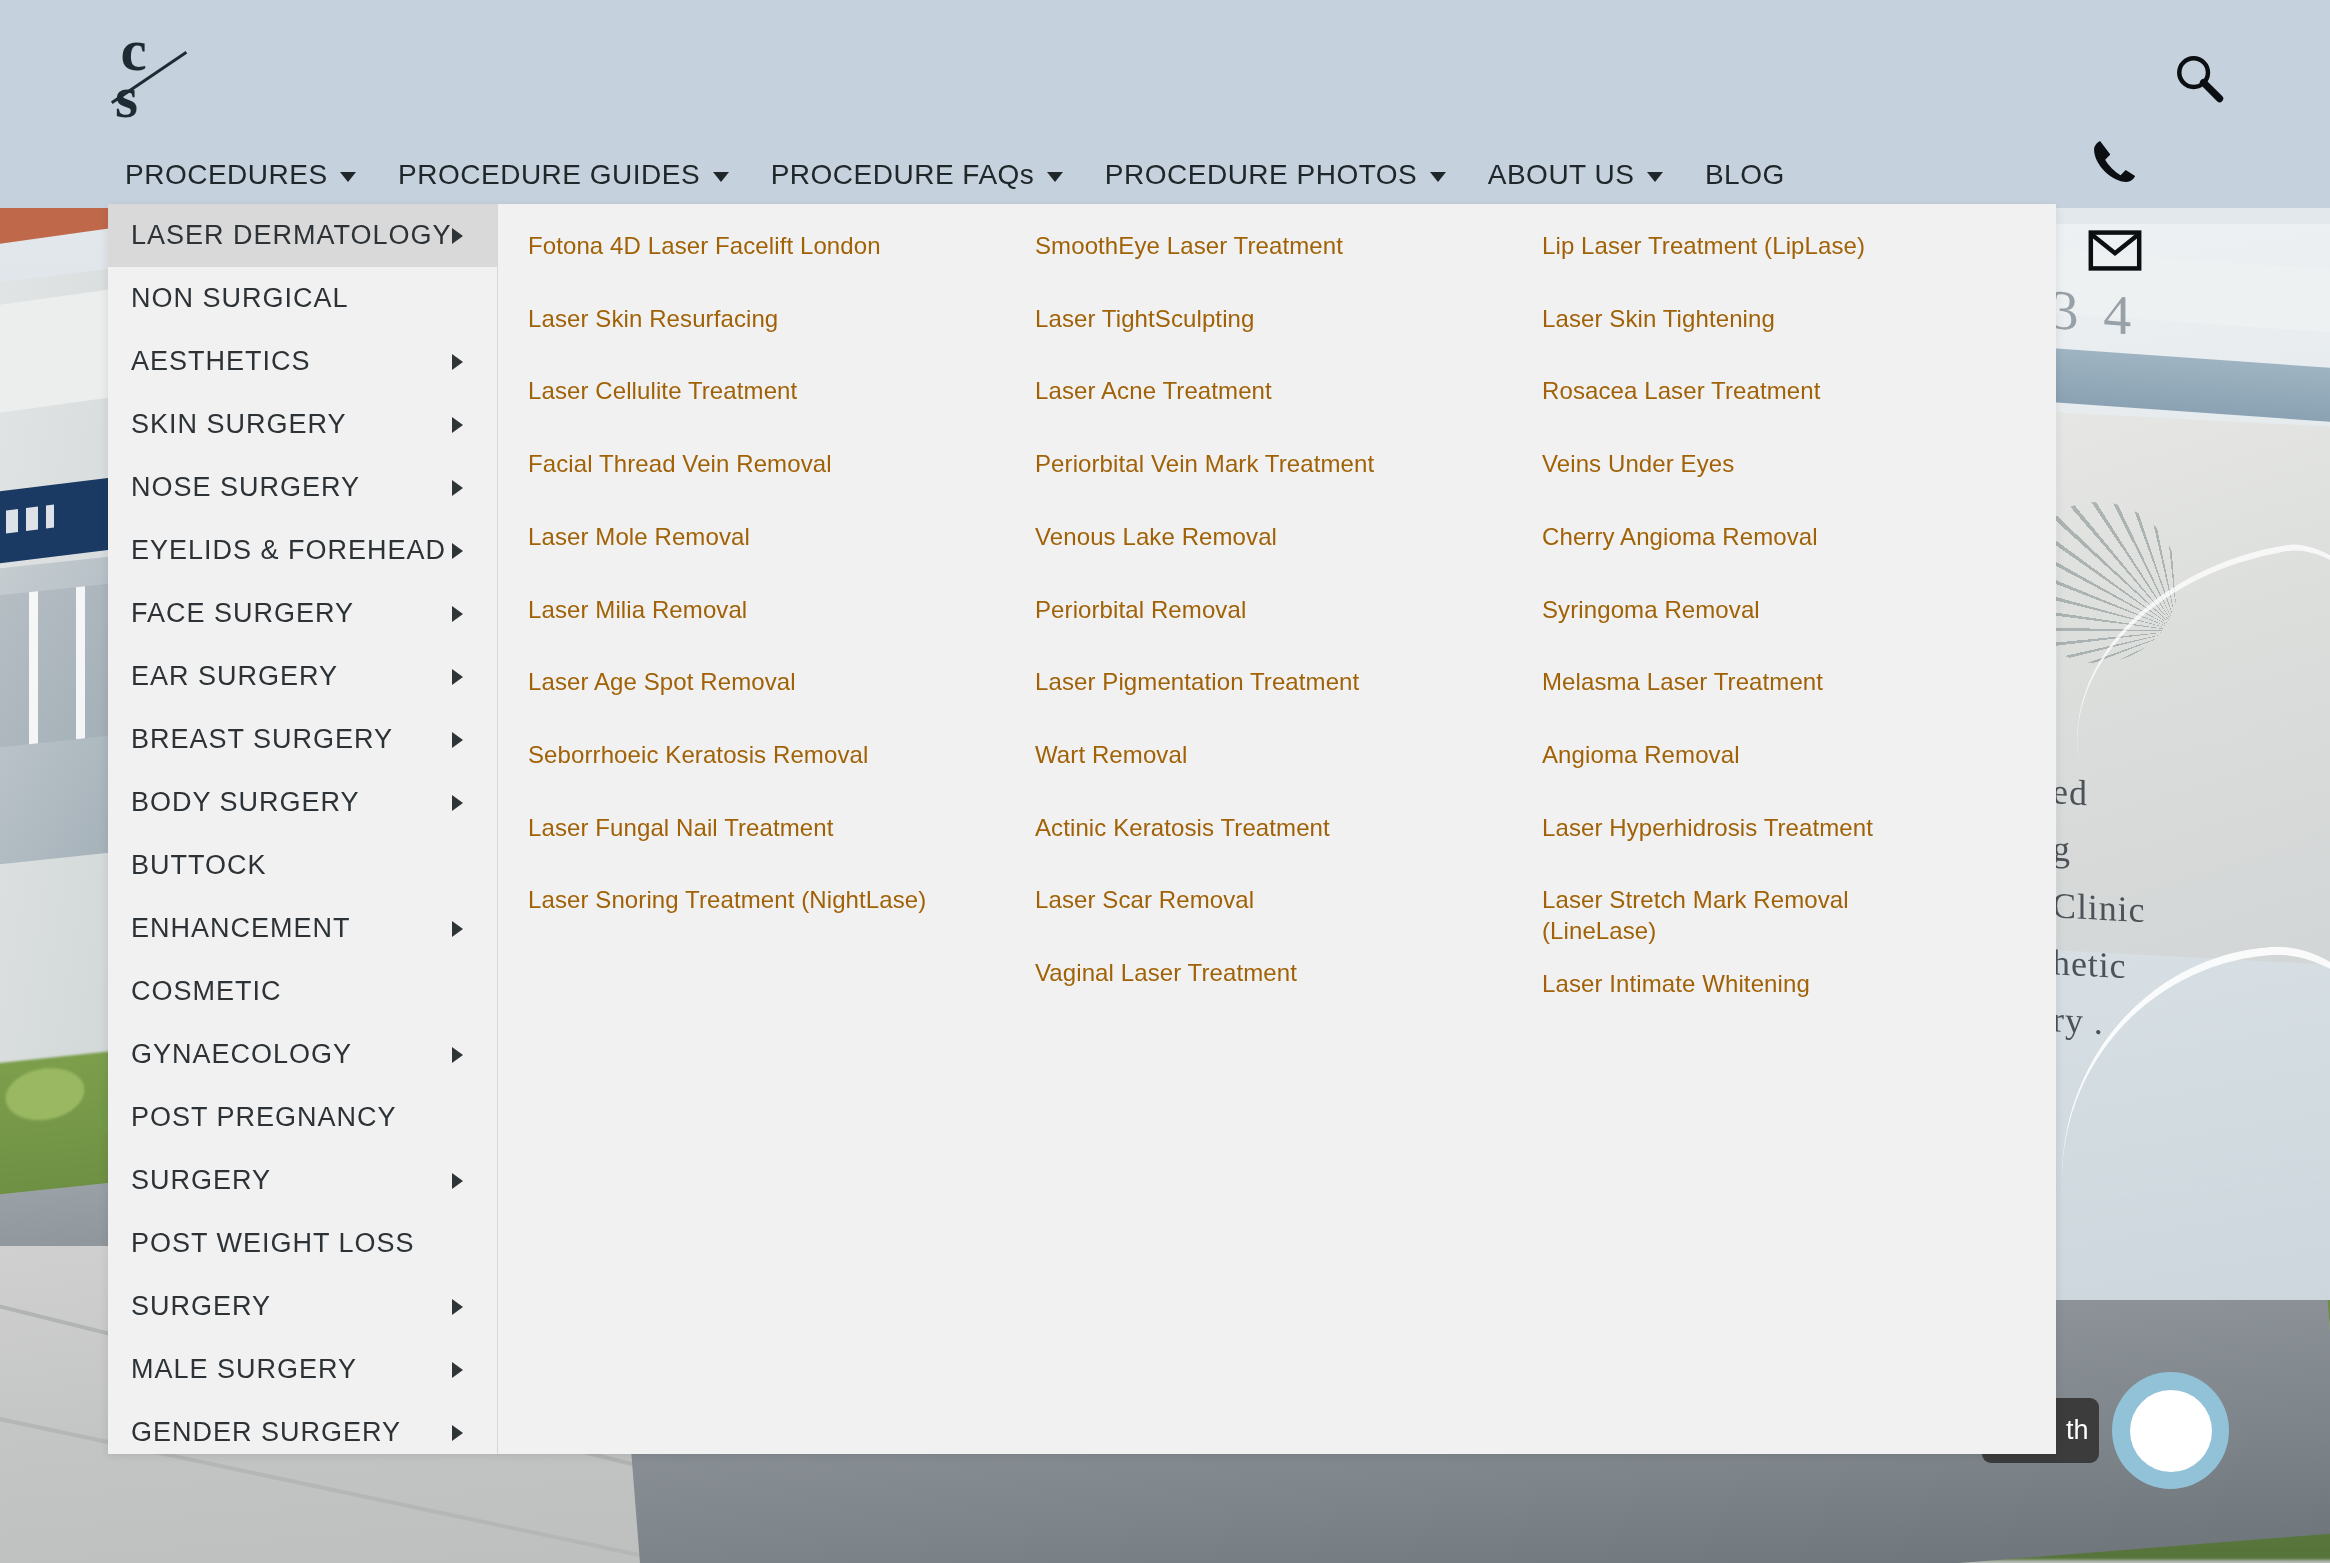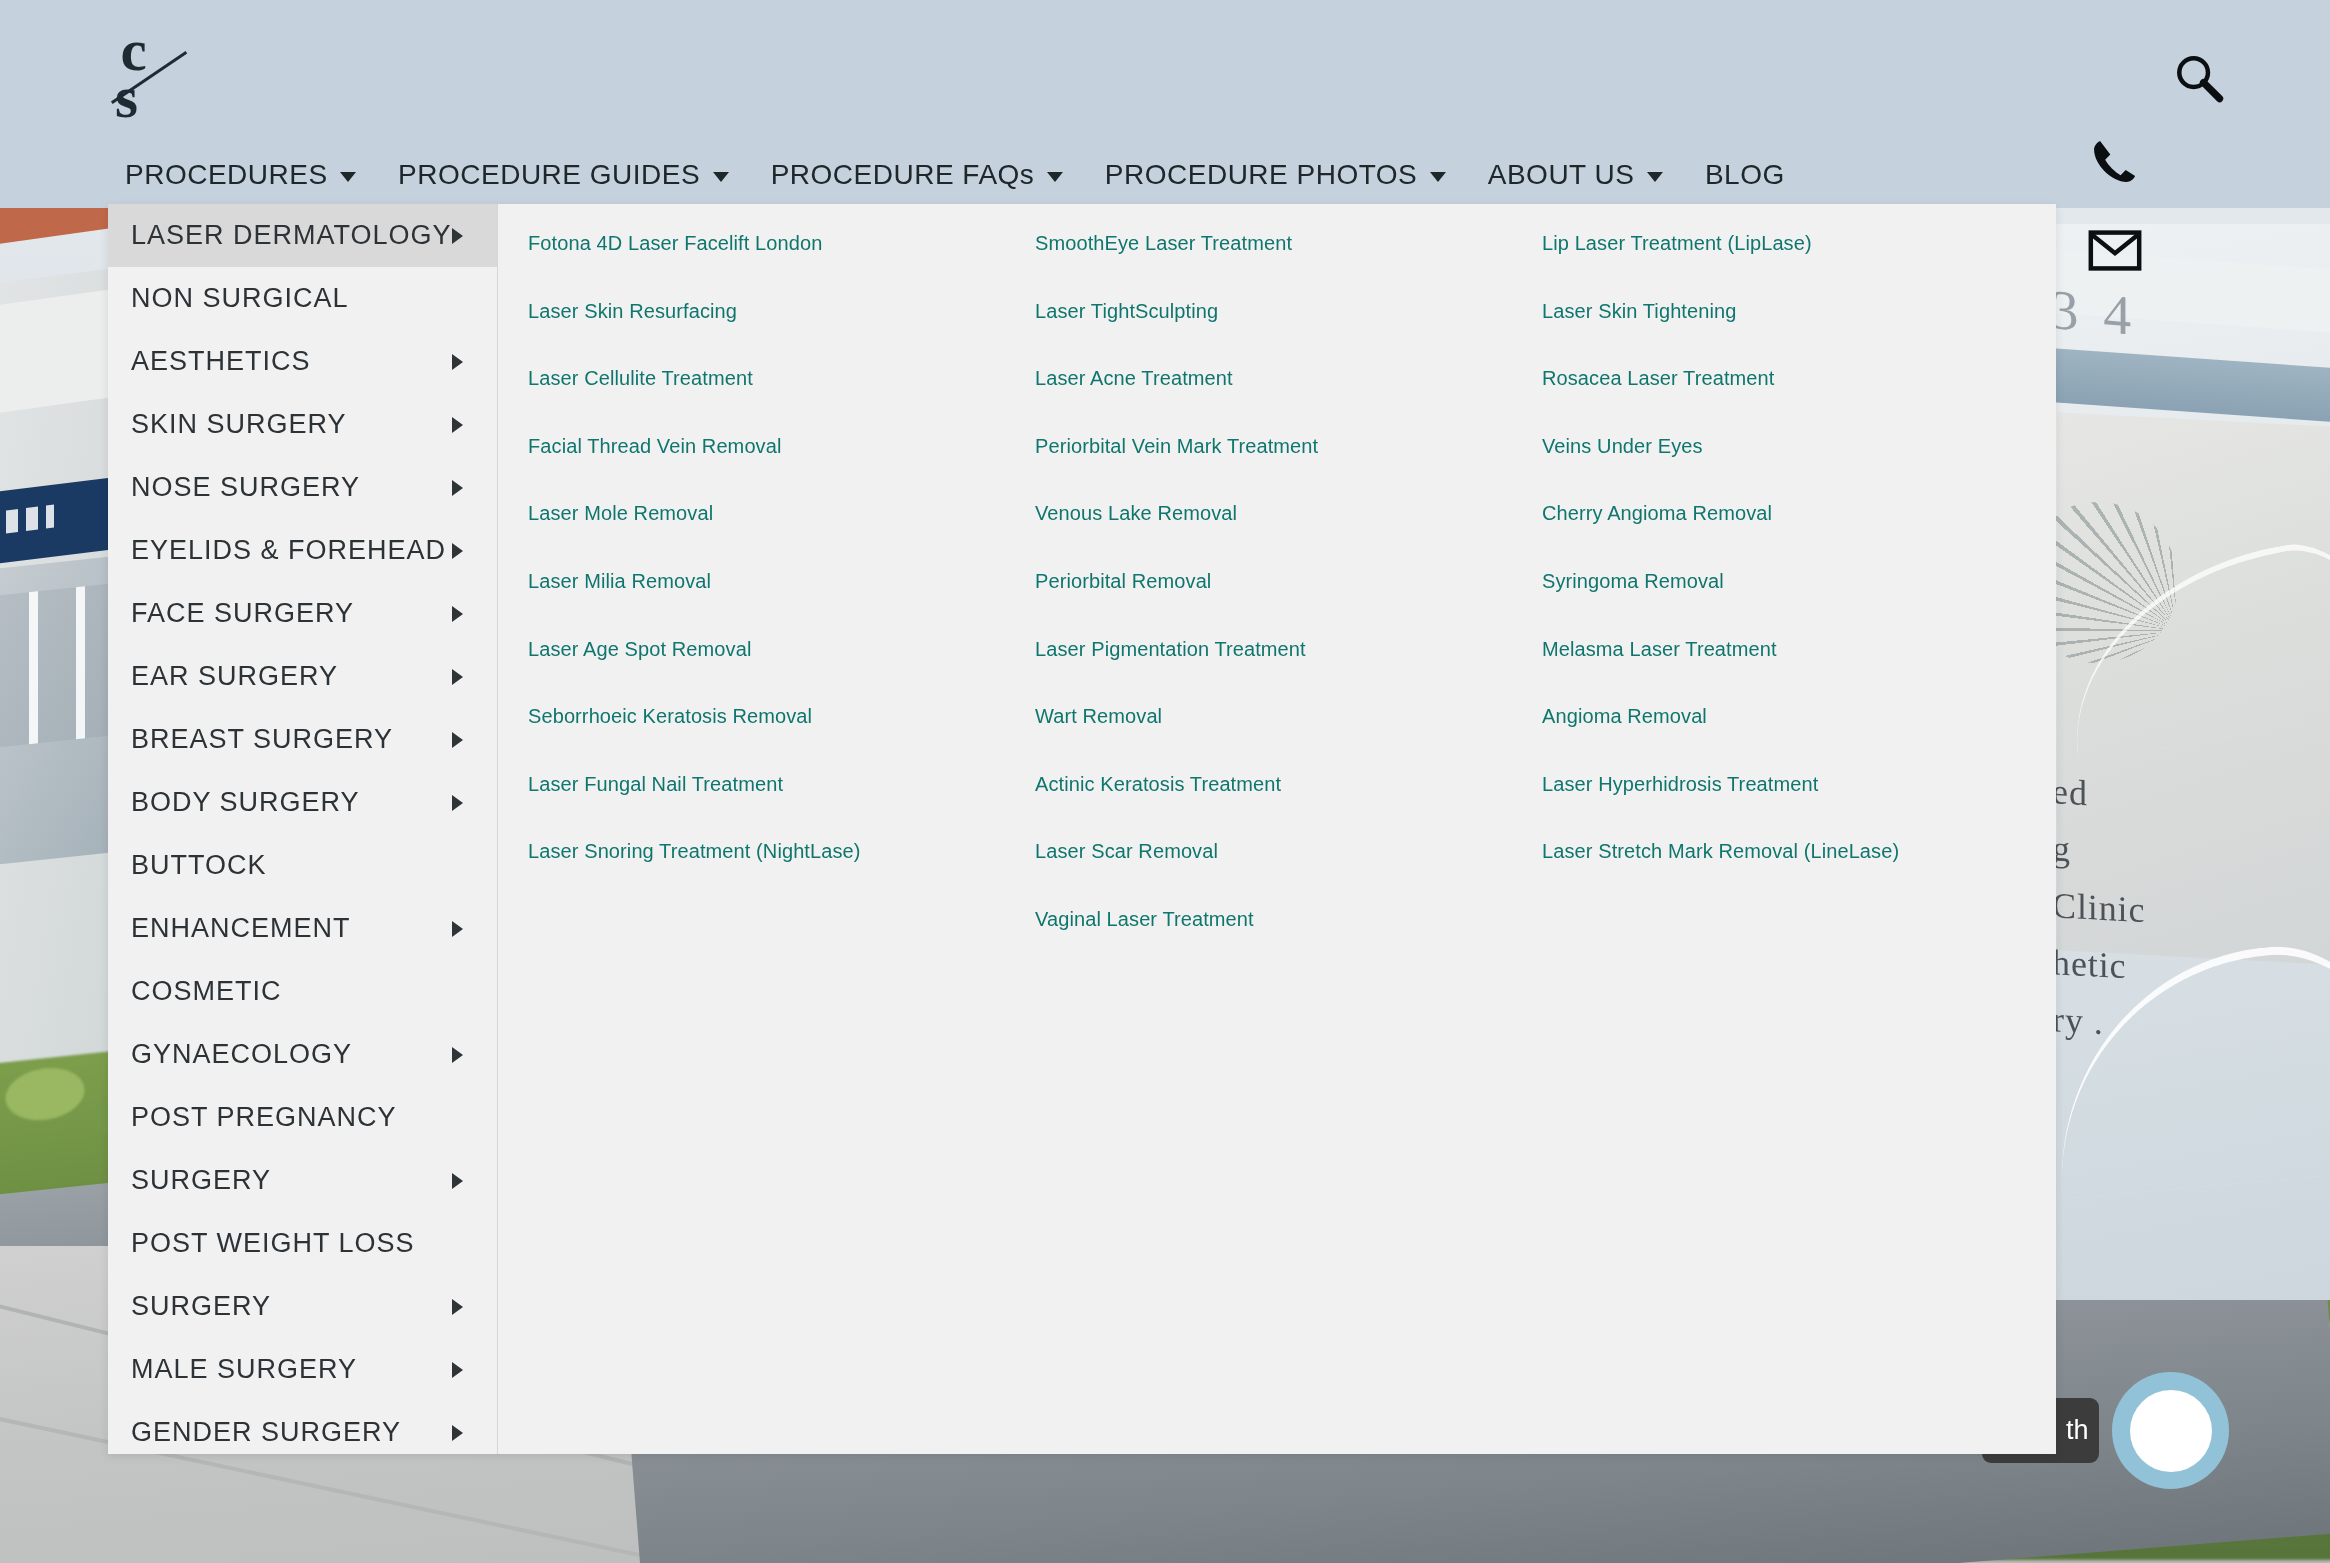--- a/index.html
+++ b/index.html
@@ -211,21 +211,21 @@
     width:0; height:0; border-top:8px solid transparent;
     border-bottom:8px solid transparent; border-left:11.7px solid #2f3437;
   }
   .sub-arrow.hidden { visibility:hidden; }
 
   #panel { flex:1; padding:27px 0 0 0; }
   #cols { display:flex; }
   .col { width:507px; padding-left:30px; }
   .col:first-child { width:507px; }
   .pitem {
-    font-size:20px; color:#0f766e; line-height:1.28;
+    font-size:24px; color:#a16207; line-height:1.28;
     margin-bottom:42px; cursor:pointer; letter-spacing:0.1px;
   }
   .pitem.gap-before { margin-top:22.4px; }
   .pitem.two-line { margin-bottom:22.4px; }
 
   
   #chat-tooltip {
     position:absolute; left:1982px; top:1398px; width:117px; height:65px;
     background:#3c3c3c; border-radius:9px; z-index:25;
     color:#fff; font-size:27px; display:flex; align-items:center;
@@ -447,20 +447,21 @@
           <div class="pitem">Lip Laser Treatment (LipLase)</div>
           <div class="pitem">Laser Skin Tightening</div>
           <div class="pitem">Rosacea Laser Treatment</div>
           <div class="pitem">Veins Under Eyes</div>
           <div class="pitem">Cherry Angioma Removal</div>
           <div class="pitem">Syringoma Removal</div>
           <div class="pitem">Melasma Laser Treatment</div>
           <div class="pitem">Angioma Removal</div>
           <div class="pitem">Laser Hyperhidrosis Treatment</div>
           <div class="pitem two-line" style="width: 385px;">Laser Stretch Mark Removal (LineLase)</div>
+          <div class="pitem gap-before">Laser Intimate Whitening</div>
         </div>
       </div>
   </div>
 </div>
 
 <div id="chat-tooltip">th</div>
 <div id="chat-button">
   <div class="inner">
     <svg viewBox="0 0 60 60" width="54" height="54" aria-hidden="true">
       <polyline points="13,31 25,43 48,19" fill="none" stroke="#fff" stroke-width="11" stroke-linecap="round" stroke-linejoin="round"></polyline>

